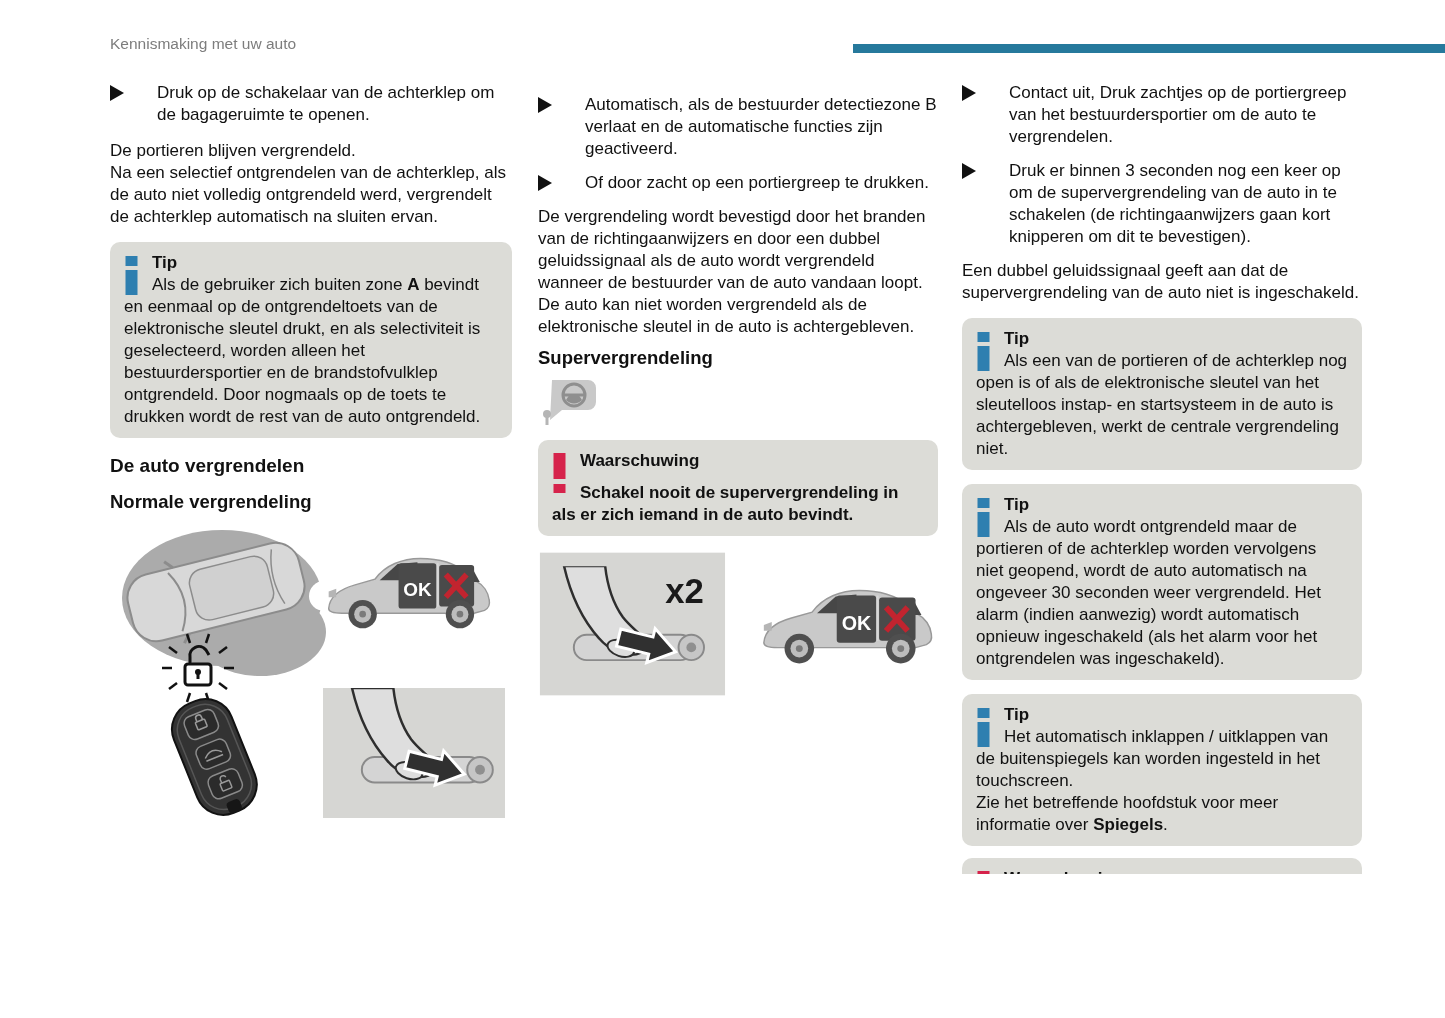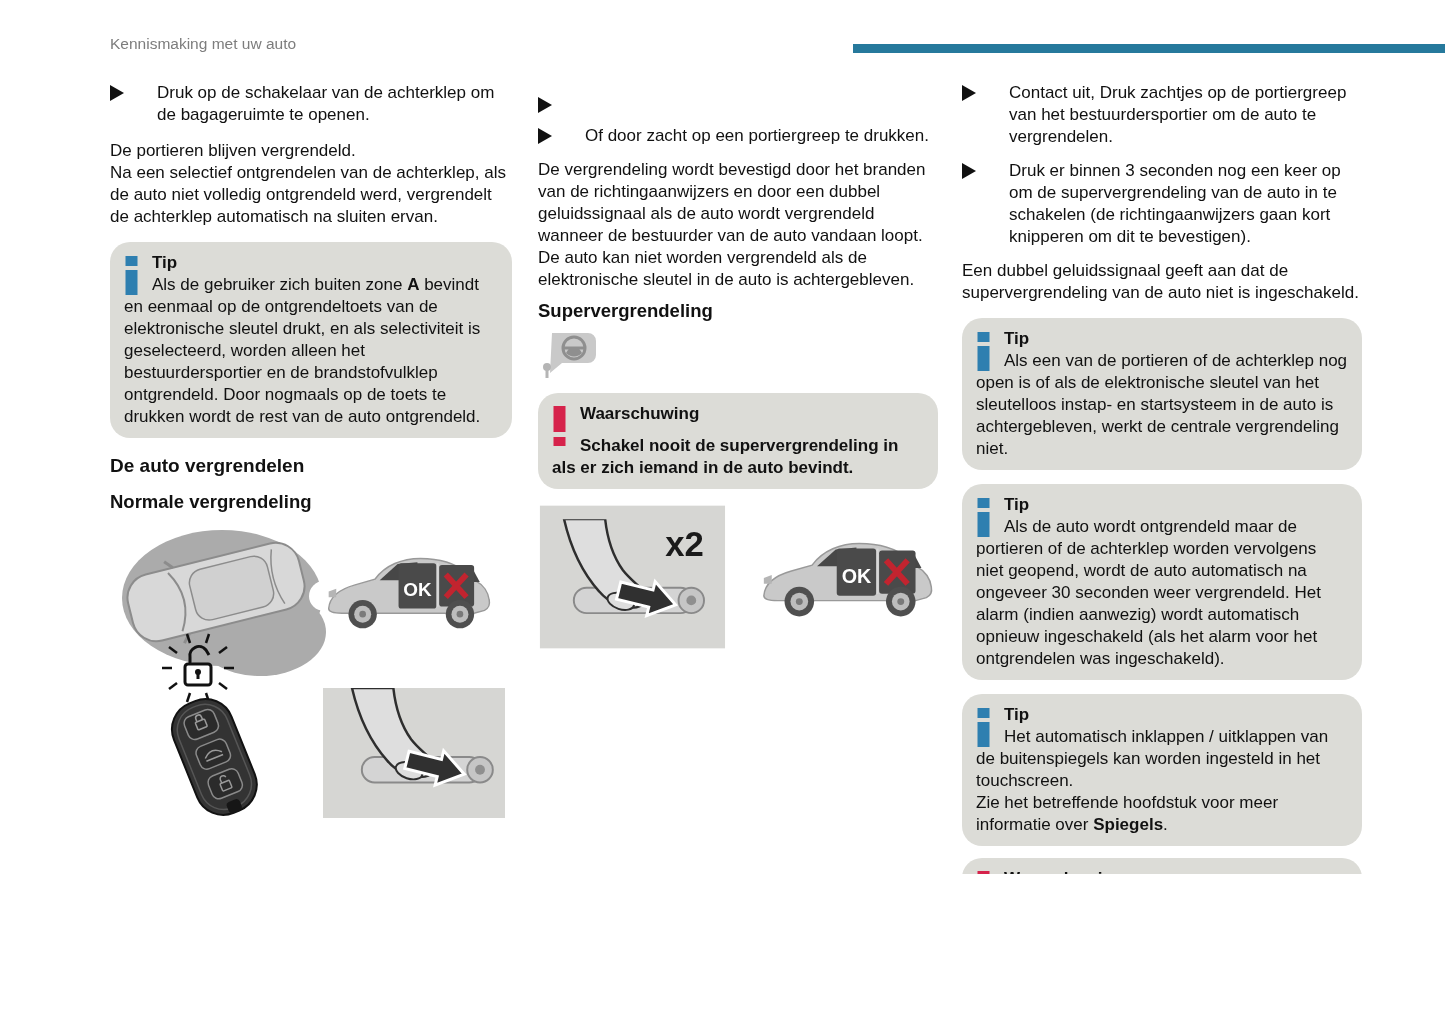--- a/index.html
+++ b/index.html
@@ -11,21 +11,21 @@
   .col{position:absolute;top:82px;width:400px;}
   .col1{left:110px;width:402px;}
   .col2{left:538px;}
   .col3{left:962px;}
   .bullet{display:flex;margin:0 0 12px 0;}
   .arrow-icon{flex:0 0 14px;width:0;height:0;border-top:8px solid transparent;border-bottom:8px solid transparent;
               border-left:14px solid #111;margin:3px 19px 0 0;}
   .para{margin:14px 0 0 0;white-space:pre-line;}
   .h1{font-size:19px;font-weight:bold;margin:16px 0 0 0;line-height:24px;}
   .h2{font-size:18.5px;font-weight:bold;margin:12px 0 0 0;line-height:24px;}
-  .note{background:#dcdcd7;border-radius:20px;padding:10px 14px;margin-top:14px;}
+  .note{background:#dcdcd7;border-radius:10px;padding:10px 14px;margin-top:14px;}
   .note-icon{float:left;width:15px;height:40px;margin:3px 13px 0 0;}
   .note-title{font-weight:bold;}
   .note-body{white-space:pre-line;}
   .note-bold{font-weight:bold;}
   .warn-bold{font-weight:bold;margin-top:10px;white-space:pre-line;}
   .clipped{height:48px;overflow:hidden;margin-top:12px;}
   .illus{display:block;margin-top:6px;}
   .img-row{display:flex;gap:24px;margin-top:12px;align-items:flex-start;}
   .steer{display:block;margin-top:4px;}
   svg text{font-family:"Liberation Sans",sans-serif;}
@@ -146,20 +146,21 @@
         <rect x="213" y="168" width="182" height="130" fill="#d6d6d3"></rect>
         <use href="#handle-press" x="222" y="168" width="168" height="130"></use>
       </g>
     </svg>
   </div>
 
   <div class="col col2">
 
     <div class="bullet" style="margin-top:12px">
       <span class="arrow-icon"></span>
+      <div>Automatisch, als de bestuurder detectiezone B verlaat en de automatische functies zijn geactiveerd.</div>
     </div>
     <div class="bullet">
       <span class="arrow-icon"></span>
       <div>Of door zacht op een portiergreep te drukken.</div>
     </div>
 
     <div class="para" style="margin-top:6px">De vergrendeling wordt bevestigd door het branden van de richtingaanwijzers en door een dubbel geluidssignaal als de auto wordt vergrendeld wanneer de bestuurder van de auto vandaan loopt.
 De auto kan niet worden vergrendeld als de elektronische sleutel in de auto is achtergebleven.</div>
     <div class="h2" style="margin-top:8px">Supervergrendeling</div>
 

